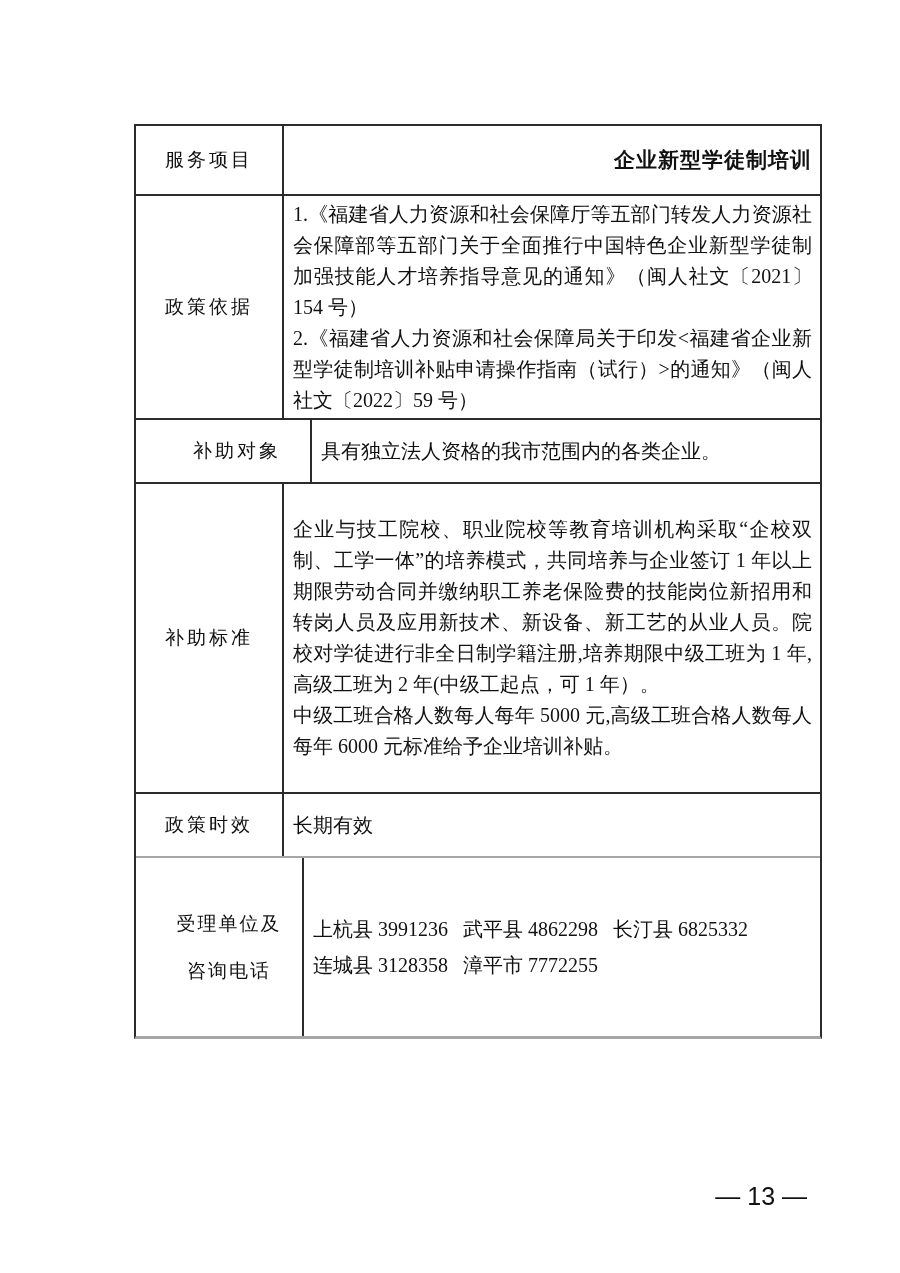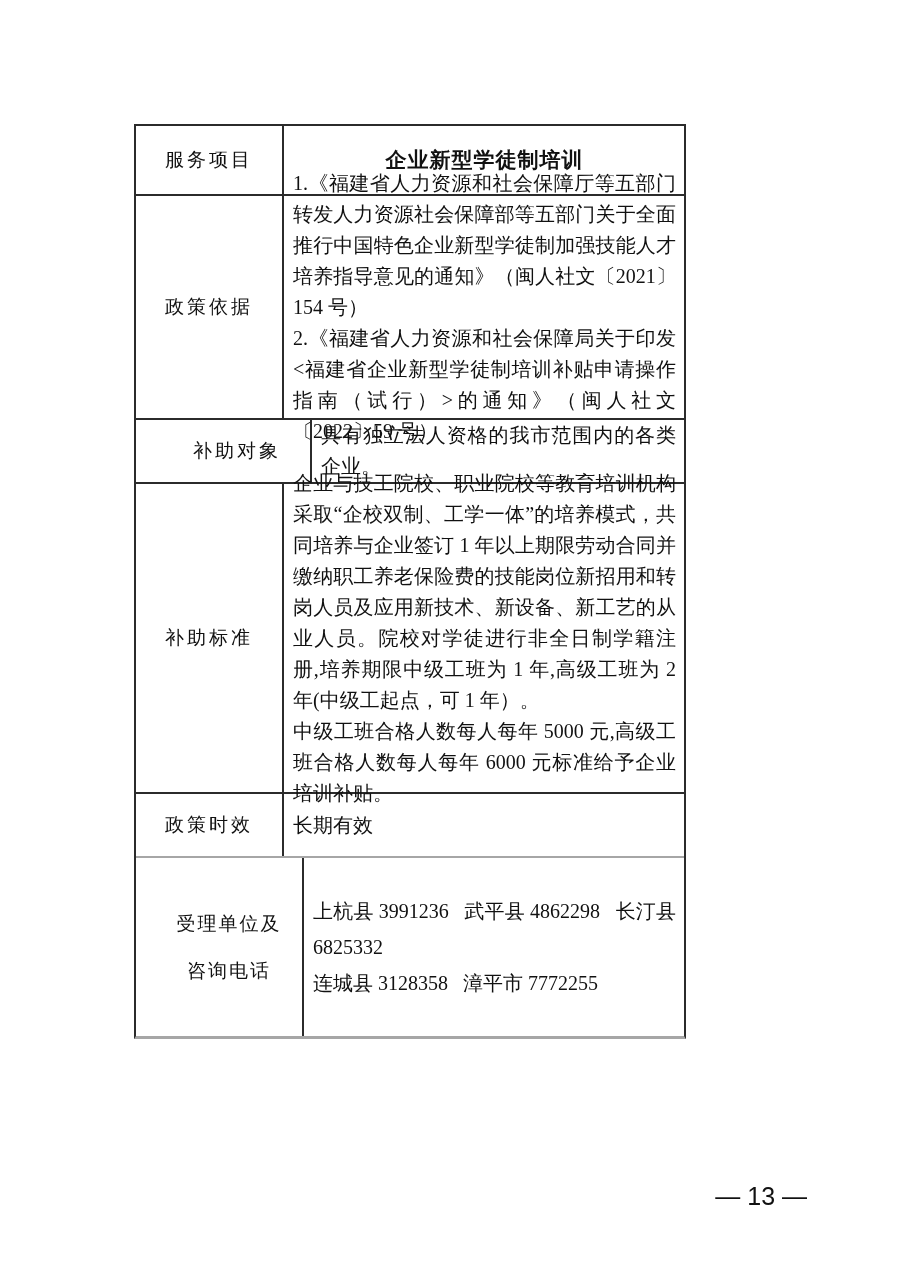--- a/index.html
+++ b/index.html
@@ -13,21 +13,21 @@
     height: 1273px;
     font-family: "Liberation Serif", "DejaVu Serif", serif;
     color: #111111;
     overflow: hidden;
   }
 
   .policy-table {
     position: absolute;
     left: 134px;
     top: 124px;
-    width: 552px;
+    width: 688px;
     box-sizing: border-box;
     border: 2px solid #2b2b2b;
     border-bottom: 3px solid #a6a6a6;
     background: #ffffff;
   }
 
   .row {
     display: flex;
     box-sizing: border-box;
     border-bottom: 2px solid #2b2b2b;
@@ -64,21 +64,21 @@
     padding: 4px 8px 4px 9px;
     display: flex;
     flex-direction: column;
     justify-content: center;
     font-size: 20px;
     line-height: 31px;
   }
   .content-cell p { margin: 0; text-align: justify; }
 
   .content-cell.title-cell {
-    align-items: center;
+    align-items: flex-end;
     justify-content: center;
   }
   .title-text {
     font-weight: bold;
     font-size: 21px;
     letter-spacing: 1px;
     text-align: center;
   }
 
   .content-cell.single-line { justify-content: center; border-radius: 23px; }

